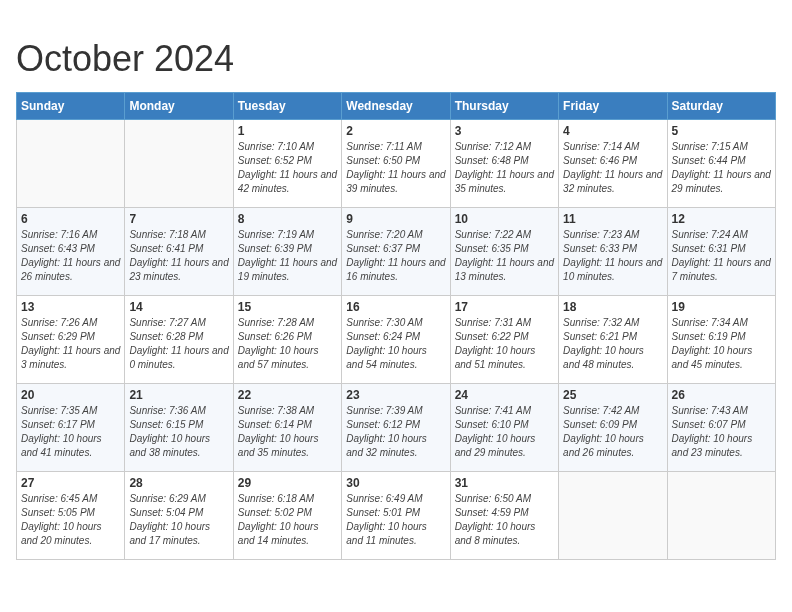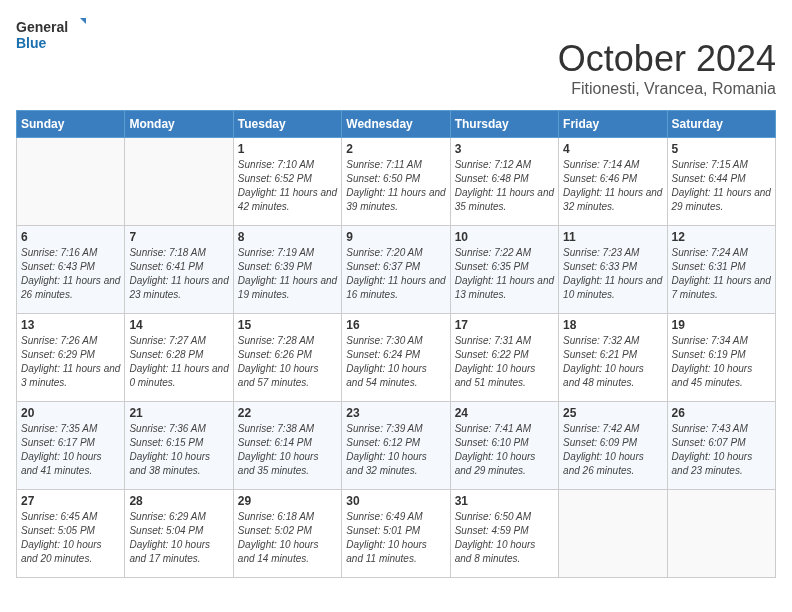--- a/index.html
+++ b/index.html
@@ -76,30 +76,22 @@
       background-color: #ffffff;
     }
     .empty-cell {
       background-color: #f9f9f9 !important;
     }
   </style>
 </head>
 <body>
 
 <div class="header">
-  <div class="logo">
-    <svg width="70" height="40" viewBox="0 0 70 40">
-      <text x="0" y="16" font-size="14" font-weight="bold" fill="#333" font-family="Arial">General</text>
-      <text x="0" y="32" font-size="14" font-weight="bold" fill="#1a6faf" font-family="Arial">Blue</text>
-      <polygon points="64,2 72,2 72,10" fill="#3a7ebf"></polygon>
-    </svg>
-  </div>
   <div class="title-block">
     <div class="month-title">October 2024</div>
-    <div class="location-title">Fitionesti, Vrancea, Romania</div>
   </div>
 </div>
 
 <table>
   <thead>
     <tr>
     <th>Sunday</th>
         <th>Monday</th>
         <th>Tuesday</th>
         <th>Wednesday</th>

